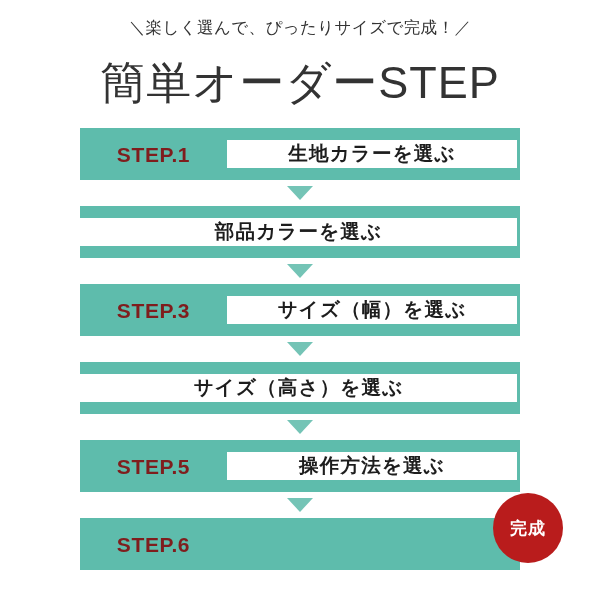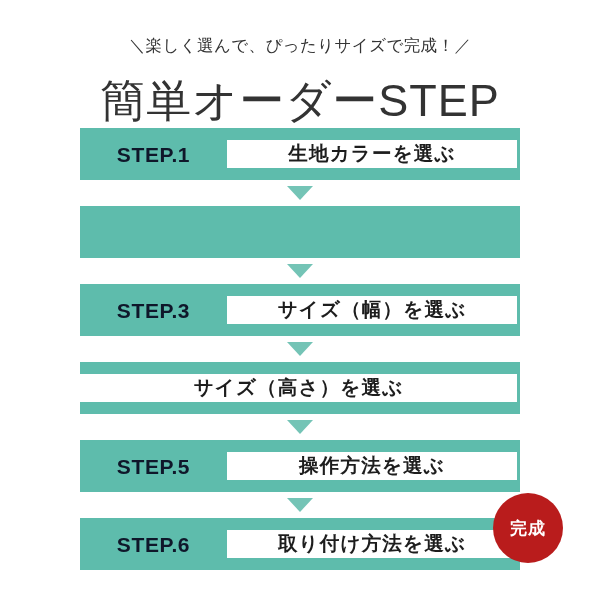--- a/index.html
+++ b/index.html
@@ -27,21 +27,21 @@
   .header {
     position: absolute;
     left: 0;
     top: 0;
     width: 600px;
     text-align: center;
   }
 
   .subtitle {
     margin: 0;
-    padding-top: 36px;
+    padding-top: 18px;
     font-size: 16.5px;
     letter-spacing: 0.4px;
     color: #333333;
     font-weight: 400;
     line-height: 1.1;
     white-space: nowrap;
   }
 
   .title {
     margin: 12px;
@@ -69,21 +69,21 @@
     background: #5ebcac;
     display: flex;
     align-items: center;
     box-sizing: border-box;
   }
 
   .step-label {
     width: 147px;
     flex: 0 0 147px;
     text-align: center;
-    color: #0f172a;
+    color: #7f1d1d;
     font-size: 21px;
     font-weight: 700;
     letter-spacing: 0.6px;
     line-height: 1;
     font-family: "Liberation Sans", "DejaVu Sans", sans-serif;
   }
 
   .step-box {
     flex: 1 1 auto;
     height: 28px;
@@ -160,20 +160,23 @@
       <div class="step-label">STEP.1</div>
       <div class="step-box">
         <span class="step-text">生地カラーを選ぶ</span>
       </div>
     </div>
     <div class="connector">
       <span class="tri"></span>
     </div>
 
     <div class="step-row">
+      <div class="step-box">
+        <span class="step-text">部品カラーを選ぶ</span>
+      </div>
     </div>
     <div class="connector">
       <span class="tri"></span>
     </div>
 
     <div class="step-row">
       <div class="step-label">STEP.3</div>
       <div class="step-box">
         <span class="step-text">サイズ（幅）を選ぶ</span>
       </div>
@@ -196,23 +199,20 @@
       <div class="step-box">
         <span class="step-text">操作方法を選ぶ</span>
       </div>
     </div>
     <div class="connector">
       <span class="tri"></span>
     </div>
 
     <div class="step-row">
       <div class="step-label">STEP.6</div>
-      <div class="step-box">
-        <span class="step-text">取り付け方法を選ぶ</span>
-      </div>
     </div>
 
   </div>
 
   <div class="badge">
     <span class="badge-text">完成</span>
   </div>
 
 </div>
 

